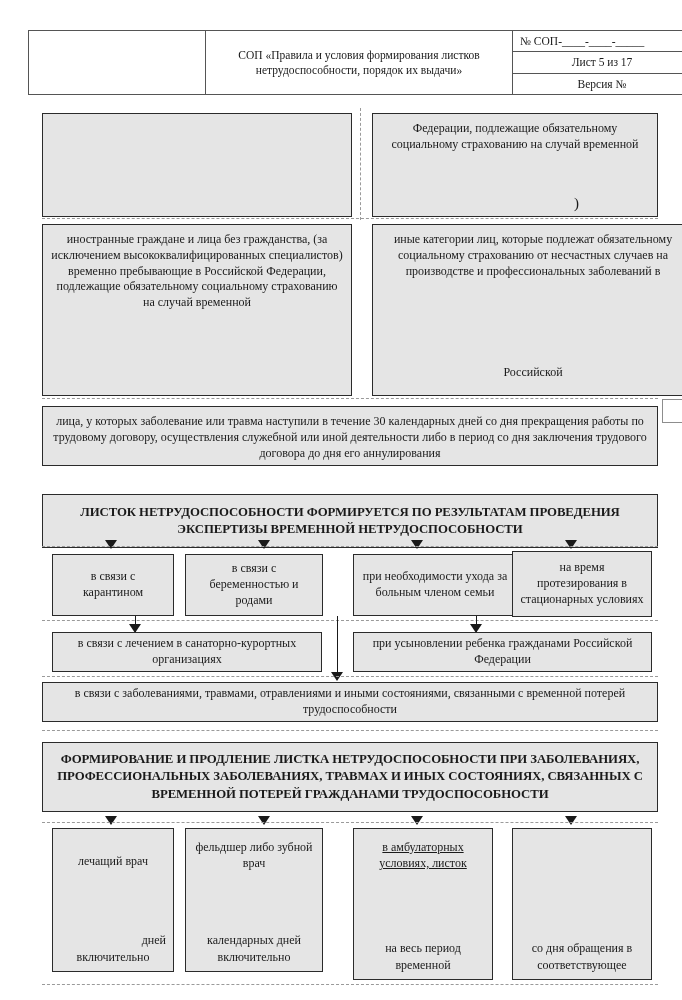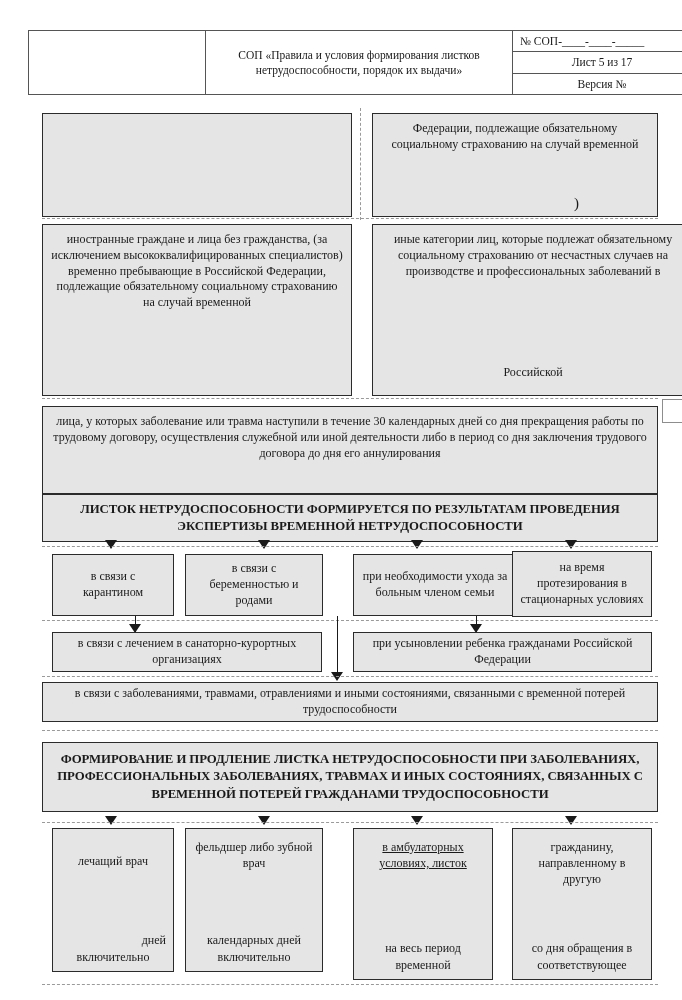--- a/index.html
+++ b/index.html
@@ -166,23 +166,23 @@
 
   <div class="box pad-top" style="left:372px; top:224px; width:322px; height:172px;">
     <span style="display:block;">иные категории лиц, которые подлежат обязательному социальному страхованию от несчастных случаев на производстве и профессиональных заболеваний в</span>
     <span class="midlabel">Российской</span>
   </div>
 
   <div class="dashline" style="left:42px; top:398px; width:616px;"></div>
 
   <div class="stub" style="left:662px; top:399px; width:22px; height:24px;"></div>
 
-  <div class="box pad-top" style="left:42px; top:406px; width:616px; height:88px;">лица, у которых заболевание или травма наступили в течение 30 календарных дней со дня прекращения работы по трудовому договору, осуществления служебной или иной деятельности либо в период со дня заключения трудового договора до дня его аннулирования</div>
-
-  <div class="box title-box" style="left:42px; top:494px; width:616px; height:48px;">ЛИСТОК НЕТРУДОСПОСОБНОСТИ ФОРМИРУЕТСЯ ПО РЕЗУЛЬТАТАМ ПРОВЕДЕНИЯ ЭКСПЕРТИЗЫ ВРЕМЕННОЙ НЕТРУДОСПОСОБНОСТИ</div>
+  <div class="box pad-top" style="left:42px; top:406px; width:616px; height:60px;">лица, у которых заболевание или травма наступили в течение 30 календарных дней со дня прекращения работы по трудовому договору, осуществления служебной или иной деятельности либо в период со дня заключения трудового договора до дня его аннулирования</div>
+
+  <div class="box title-box" style="left:42px; top:494px; width:616px; height:54px;">ЛИСТОК НЕТРУДОСПОСОБНОСТИ ФОРМИРУЕТСЯ ПО РЕЗУЛЬТАТАМ ПРОВЕДЕНИЯ ЭКСПЕРТИЗЫ ВРЕМЕННОЙ НЕТРУДОСПОСОБНОСТИ</div>
 
   <div class="arrow-down" style="left:105px; top:540px;"></div>
   <div class="arrow-down" style="left:258px; top:540px;"></div>
   <div class="arrow-down" style="left:411px; top:540px;"></div>
   <div class="arrow-down" style="left:565px; top:540px;"></div>
 
   <div class="box" style="left:52px; top:554px; width:122px; height:62px; display:flex; align-items:center; justify-content:center;">в связи с карантином</div>
   <div class="box" style="left:185px; top:554px; width:138px; height:62px; display:flex; align-items:center; justify-content:center;">в связи с беременностью и родами</div>
   <div class="box" style="left:353px; top:554px; width:164px; height:62px; display:flex; align-items:center; justify-content:center;">при необходимости ухода за больным членом семьи</div>
   <div class="box" style="left:512px; top:551px; width:140px; height:66px; display:flex; align-items:center; justify-content:center;">на время протезирования в стационарных условиях</div>
@@ -228,20 +228,19 @@
     <span class="btm">включительно</span>
   </div>
 
   <div class="box pad-top" style="left:353px; top:828px; width:140px; height:152px;">
     <span style="display:block; padding-top:4px;text-decoration:underline;">в амбулаторных условиях, листок</span>
     <span class="btm" style="bottom:22px;">на весь период</span>
     <span class="btm">временной</span>
   </div>
 
   <div class="box pad-top" style="left:512px; top:828px; width:140px; height:152px;">
-    <span style="display:block; padding-top:4px;">гражданину, направленному в другую</span>
     <span class="btm" style="bottom:22px;">со дня обращения в</span>
     <span class="btm">соответствующее</span>
   </div>
 
   <div class="dashline" style="left:42px; top:984px; width:616px;"></div>
 
 </div>
 
 </body></html>

